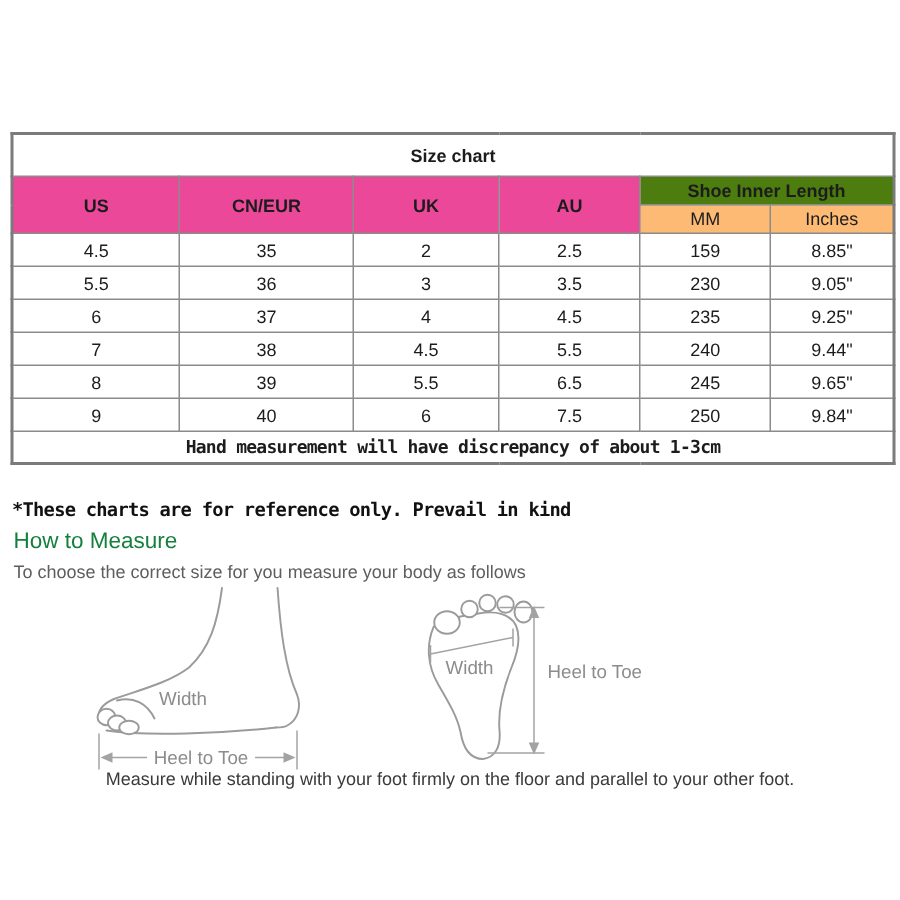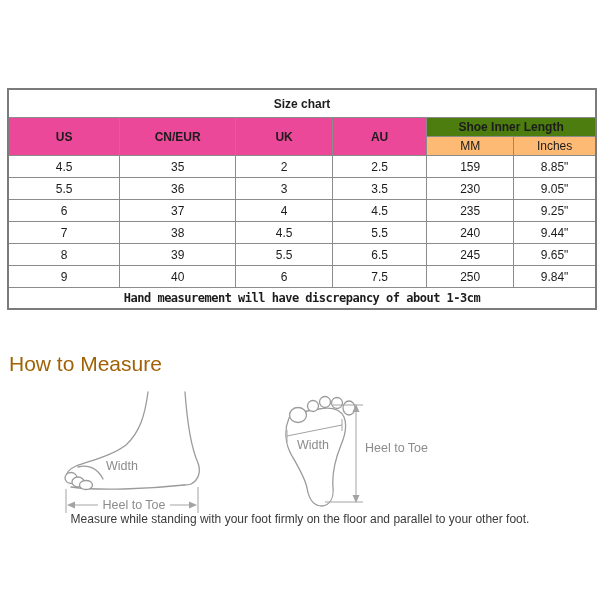--- a/index.html
+++ b/index.html
@@ -25,21 +25,21 @@
   td.footnote{
     height:20px;background:#fff;font-weight:bold;font-size:12.5px;
     font-family:"DejaVu Sans Mono",monospace;letter-spacing:-0.5px;
   }
   
   .ref-note{
     position:absolute;left:8px;top:332px;
     font-family:"DejaVu Sans Mono",monospace;font-weight:bold;
     font-size:12.5px;letter-spacing:-0.5px;color:#111;
   }
-  .htm-heading{position:absolute;left:9px;top:352px;font-size:21px;color:#a16207;}
+  .htm-heading{position:absolute;left:9px;top:352px;font-size:15px;color:#15803d;}
   .htm-sub{position:absolute;left:9px;top:374px;font-size:12px;color:#5e5e5e;}
   .instruction{
     position:absolute;left:0;top:512px;width:600px;text-align:center;
     font-size:12px;color:#3a3a3a;
   }
   
   .svg-side{position:absolute;left:58px;top:390px;}
   .svg-print{position:absolute;left:283px;top:388px;}
   .diag-line{stroke:#9b9b9b;fill:none;stroke-width:1.3;stroke-linecap:round;}
   .meas-line{stroke:#a3a3a3;fill:none;stroke-width:1;}
@@ -123,22 +123,24 @@
       <td class="data">7.5</td>
       <td class="data">250</td>
       <td class="data">9.84"</td>
     </tr>
     <tr>
       <td colspan="6" class="footnote">Hand measurement will have discrepancy of about 1-3cm</td>
     </tr>
   </tbody>
     </table>
 
+  <div class="ref-note">*These charts are for reference only. Prevail in kind</div>
 
   <div class="htm-heading">How to Measure</div>
+  <div class="htm-sub">To choose the correct size for you measure your body as follows</div>
 
   <svg class="svg-side" width="155" height="127" viewBox="0 0 155 127">
 
     <path class="diag-line" d="M 90,2 C 87,25 82,42 68,55 C 55,65 35,70 18,76 C 11,79 7,83 8,89"></path>
 
     <path class="diag-line" d="M 20,77 C 31,74 40,79 45,89"></path>
 
     <path class="diag-line" d="M 13,97 C 40,101 90,99 126,95"></path>
 
     <path class="diag-line" d="M 127,2 C 129,30 132,55 140,73 C 143,81 141,90 133,94 C 131,95 129,95 126,95"></path>

